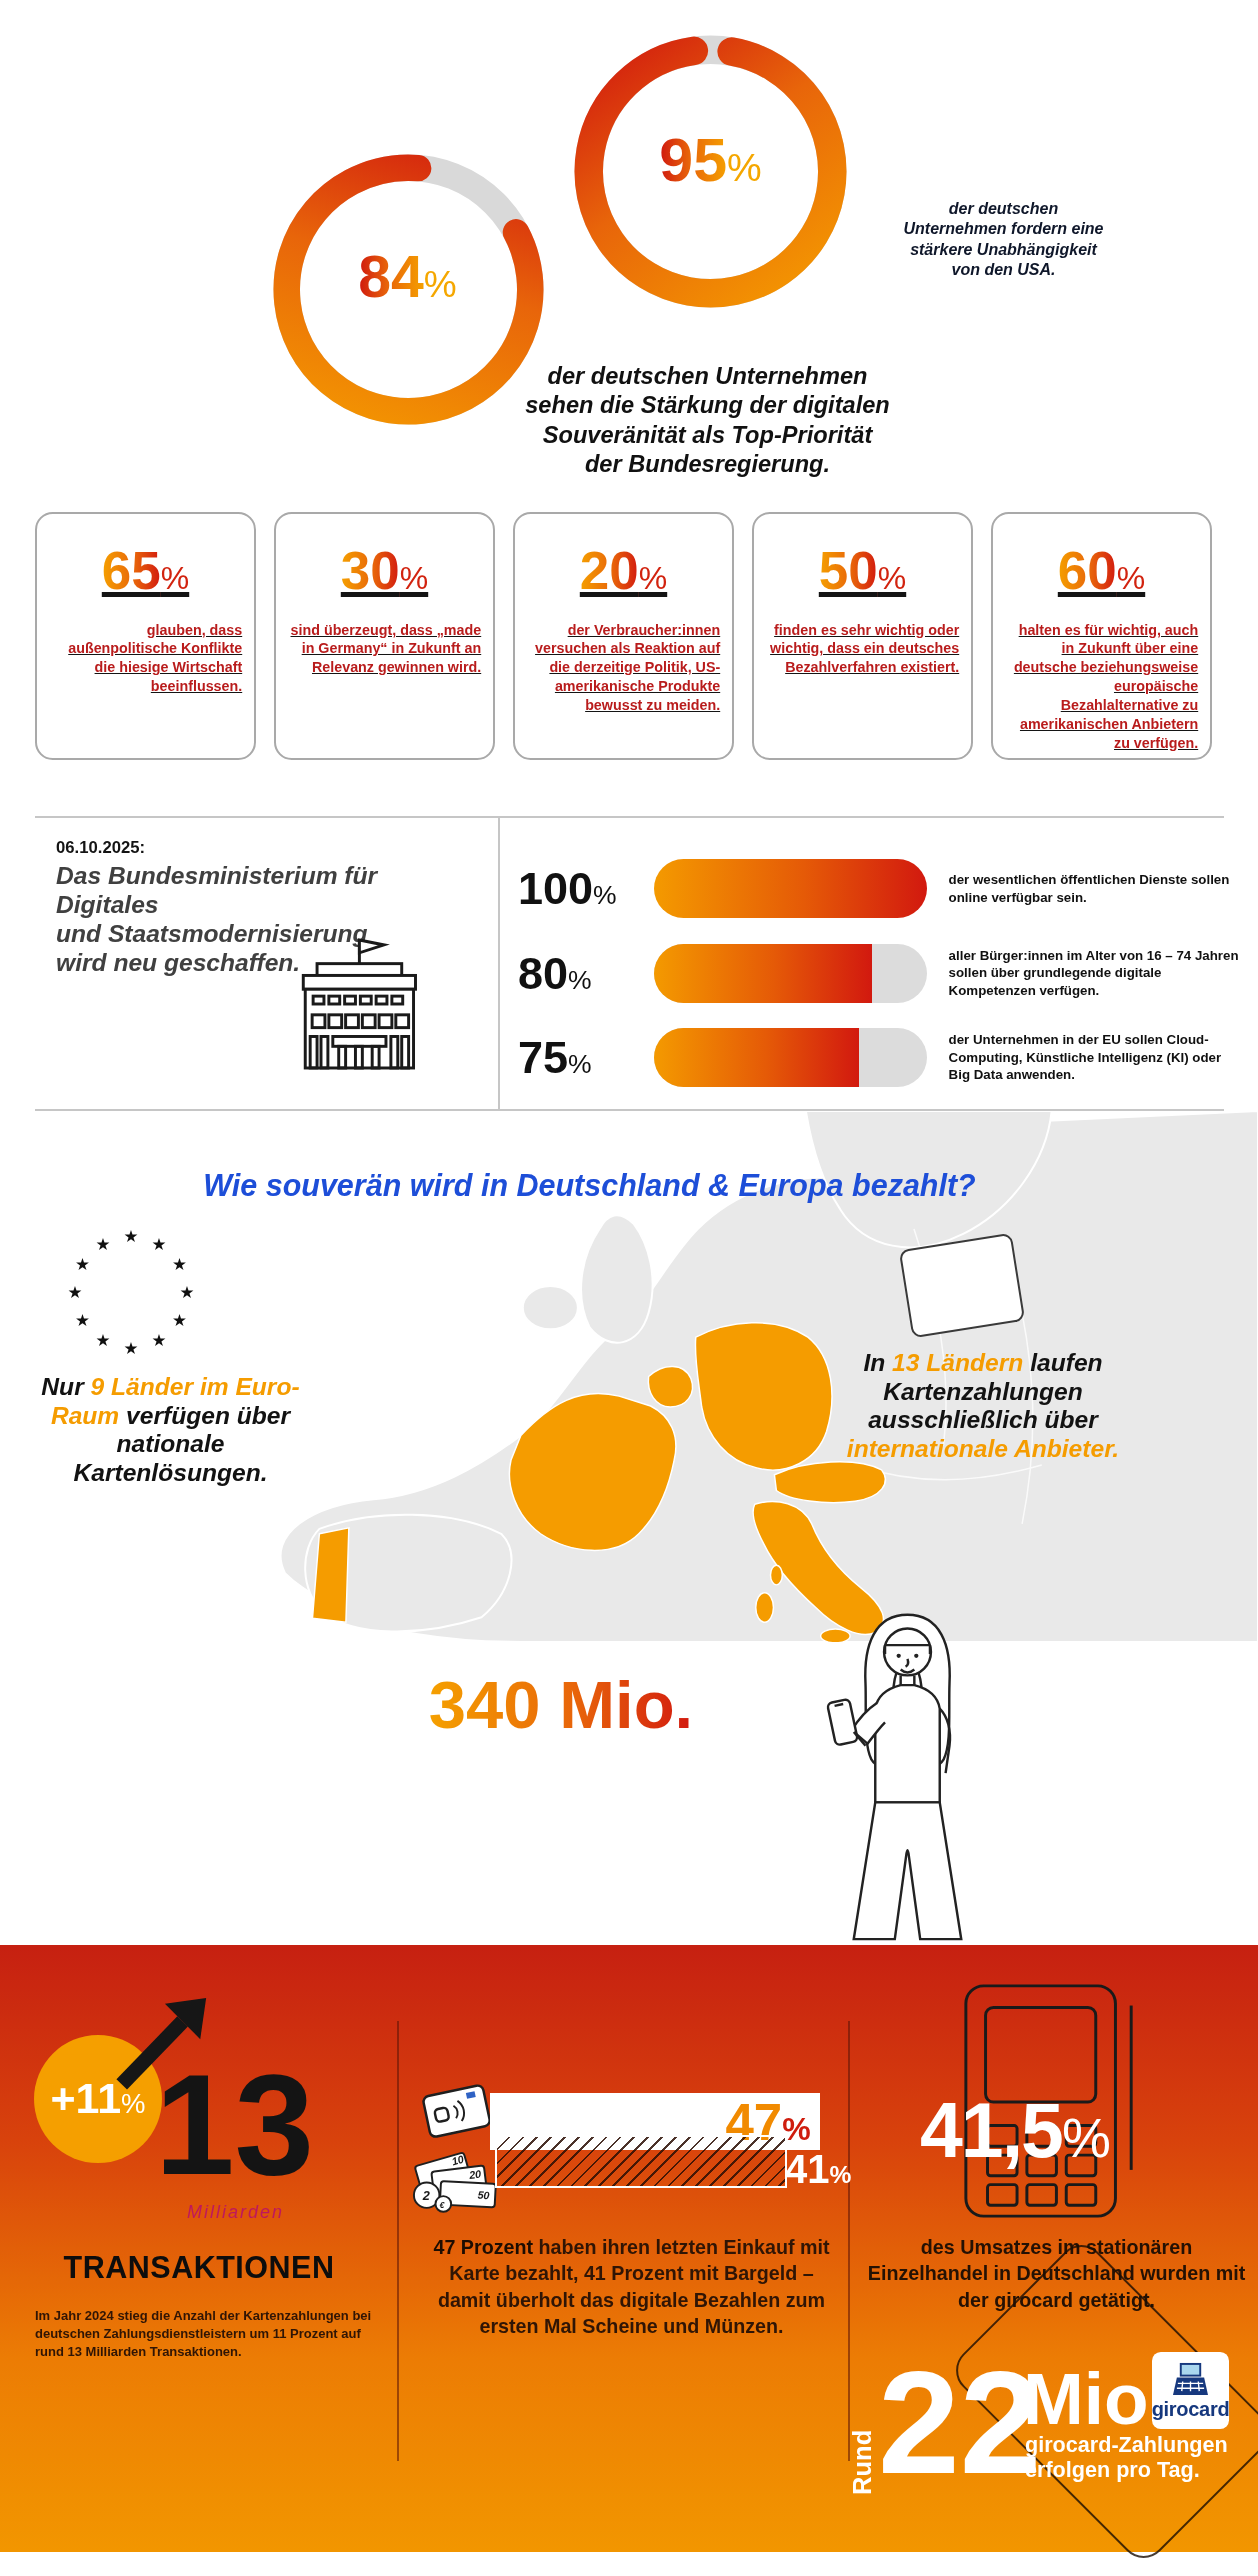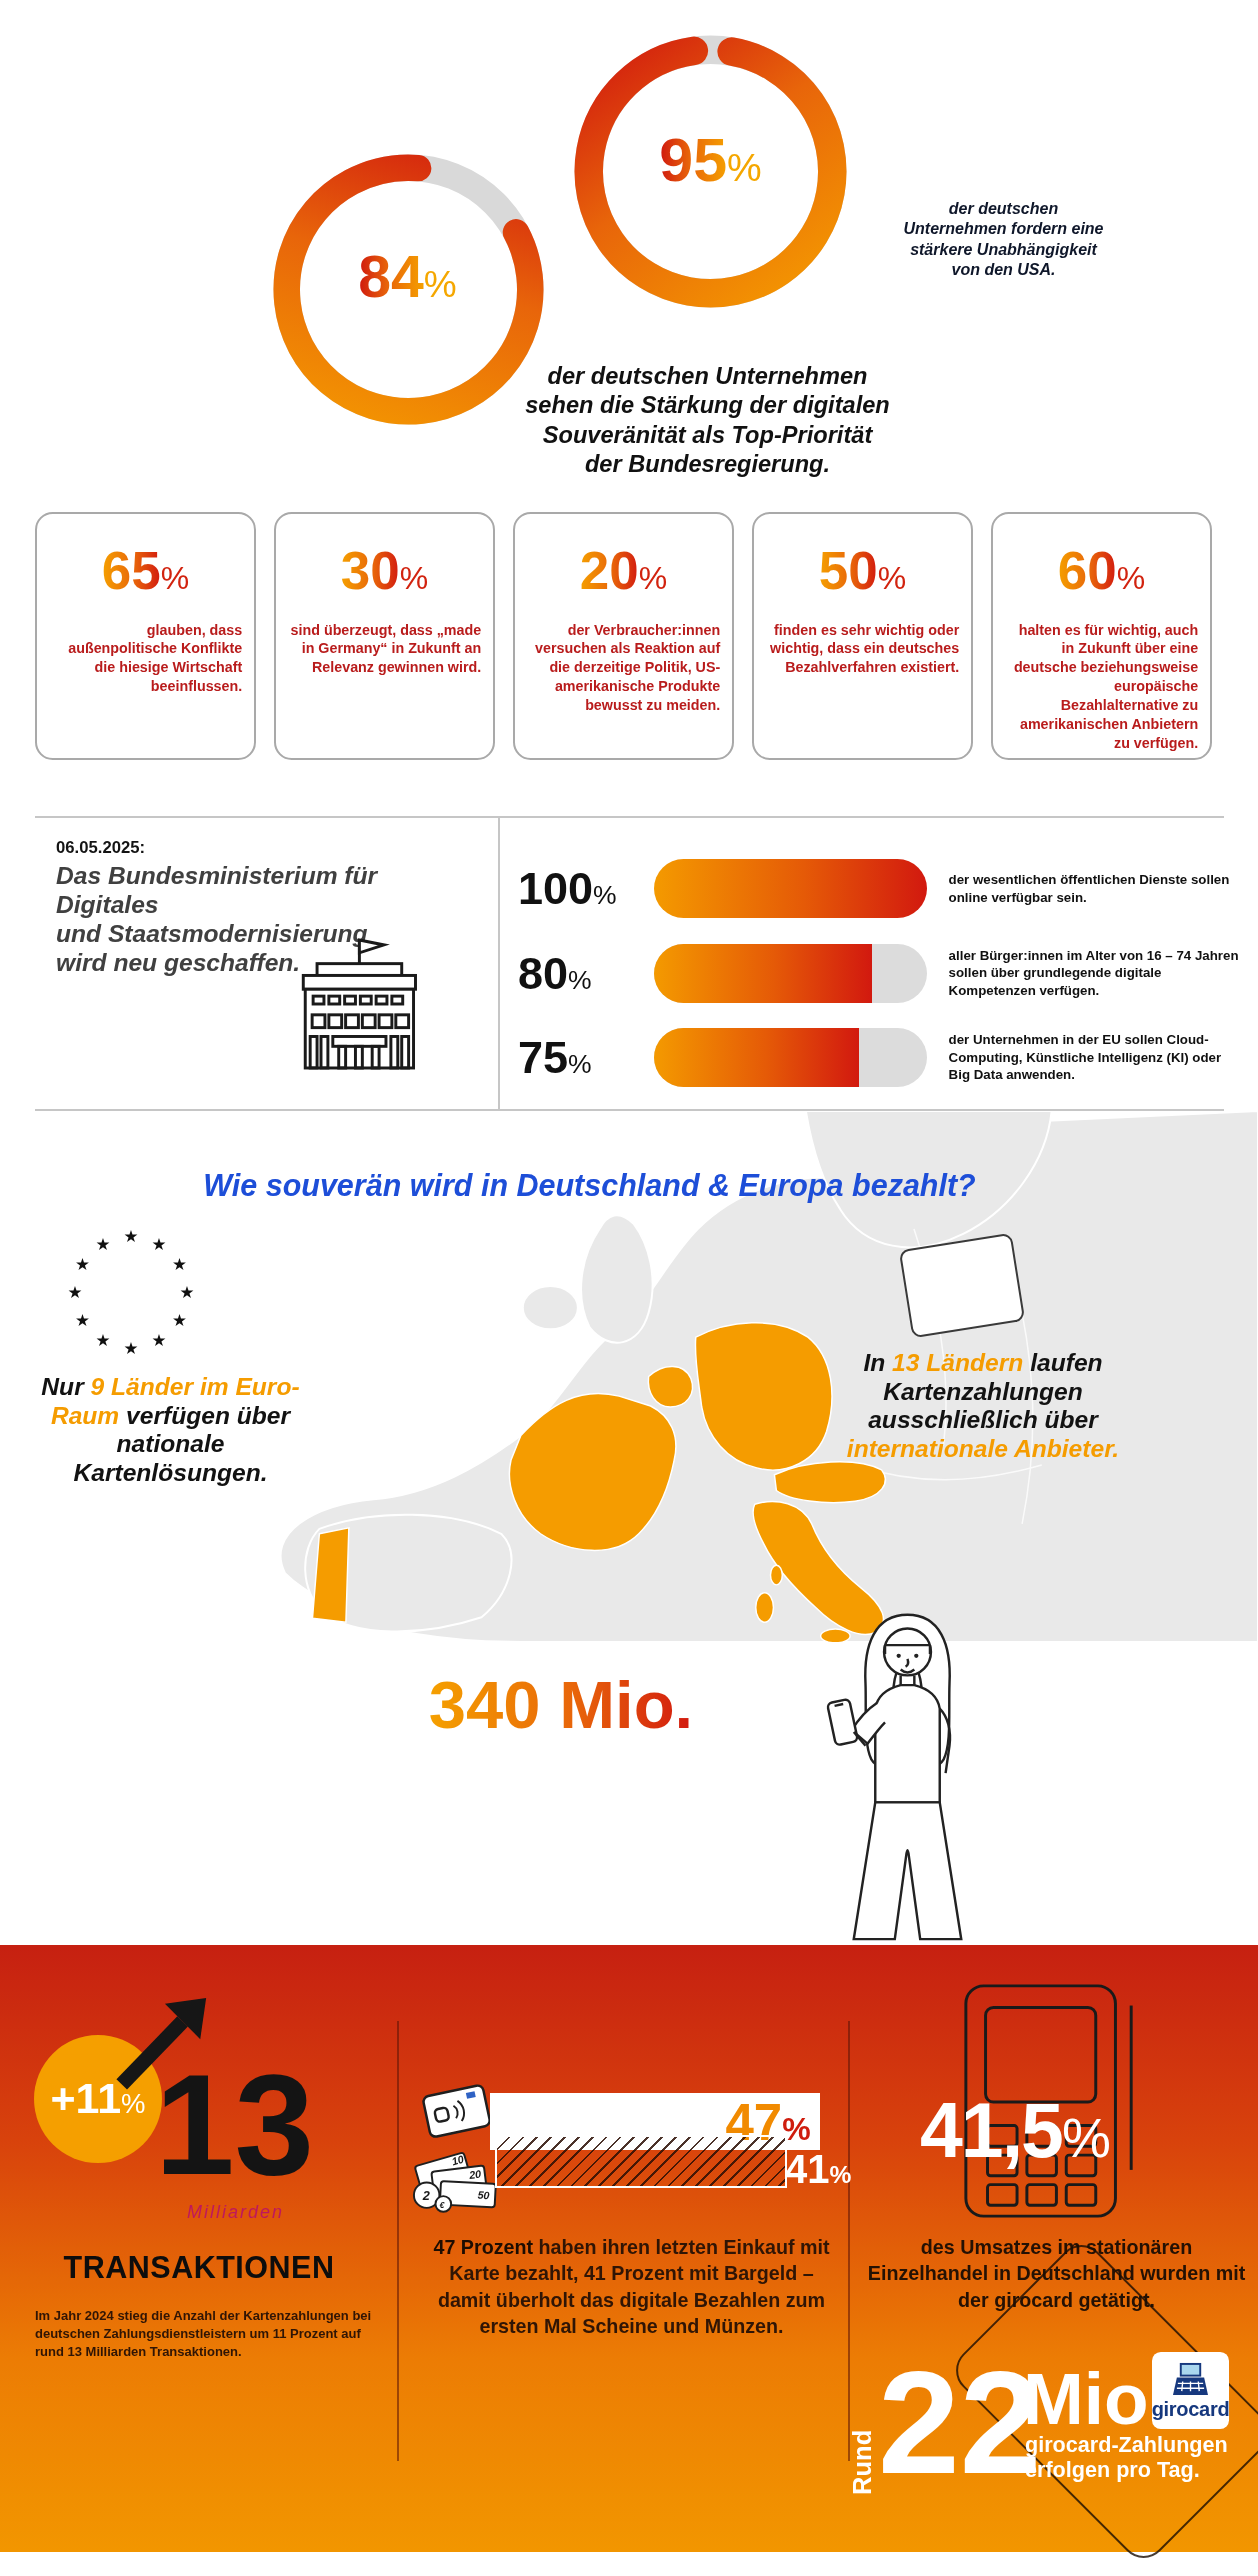--- a/index.html
+++ b/index.html
@@ -11,21 +11,21 @@
   .b{font-weight:bold;}
   
   .gt-or{background:linear-gradient(90deg,#f5a000,#e8650a 55%,#d2190f);
          -webkit-background-clip:text;background-clip:text;color:transparent;font-weight:800;}
   
   .gt-ro{background:linear-gradient(90deg,#cf170f,#e8650a 45%,#f5a000);
          -webkit-background-clip:text;background-clip:text;color:transparent;font-weight:800;}
   .ps-red{color:#d2230f;font-weight:400;}
   .ps-or{color:#f5a700;font-weight:400;}
   
-  .boxrow{display:flex;gap:18px;}
+  .boxrow{display:flex;gap:18px;text-decoration:underline;}
   .sbox{flex:1;border:2px solid #a9a9a9;border-radius:17.7px;background:#fff;padding:29.5px 11.8px 13.8px 11.8px;box-sizing:border-box;}
   .sbox .num{font-size:53px;line-height:1;text-align:center;}
   .sbox .num .sign{font-size:32px;}
   .sbox .txt{margin-top:24px;font-size:14.3px;line-height:1.32;font-weight:bold;color:#b91c1c;text-align:right;}
   
   .hline{position:absolute;left:35px;right:35px;border-top:2px solid #c6c6c6;}
   .vline{position:absolute;width:2px;background:#c6c6c6;}
   
   .goalrow{display:flex;align-items:center;margin-bottom:25.6px;}
   .goalnum{width:136px;font-size:45px;font-weight:800;color:#111;line-height:1;}
@@ -124,21 +124,21 @@
     <div class="sbox">
       <div class="num"><span class="gt-or">60</span><span class="sign ps-red">%</span></div>
       <div class="txt">halten es für wichtig, auch in Zukunft über eine deutsche beziehungsweise europäische Bezahlalternative zu amerikanischen Anbietern zu verfügen.</div>
     </div>
   </div>
 
   <div class="hline" style="top:816px"></div>
   <div class="hline" style="top:1109px"></div>
   <div class="vline" style="left:498px;top:816px;height:293px"></div>
 
-  <div class="abs b" style="left:56px;top:838px;font-size:16.7px">06.05.2025:</div>
+  <div class="abs b" style="left:56px;top:838px;font-size:16.7px">06.10.2025:</div>
   <div class="abs bi" style="left:56px;top:861px;width:423px;font-size:24.6px;line-height:1.18;color:#404040">
     <div>Das Bundesministerium für Digitales</div>
     <div>und Staatsmodernisierung</div>
     <div>wird neu geschaffen.</div>
   </div>
 
   <svg class="abs" style="left:258px;top:934px" width="189" height="140" viewBox="0 0 192 142" fill="none" stroke="#1a1a1a" stroke-width="3">
     <line x1="103" y1="6" x2="103" y2="30"></line>
     <polygon points="103,6 128,11 103,19" fill="#fff"></polygon>
     <rect x="60" y="30" width="86" height="12" fill="#fff"></rect>

